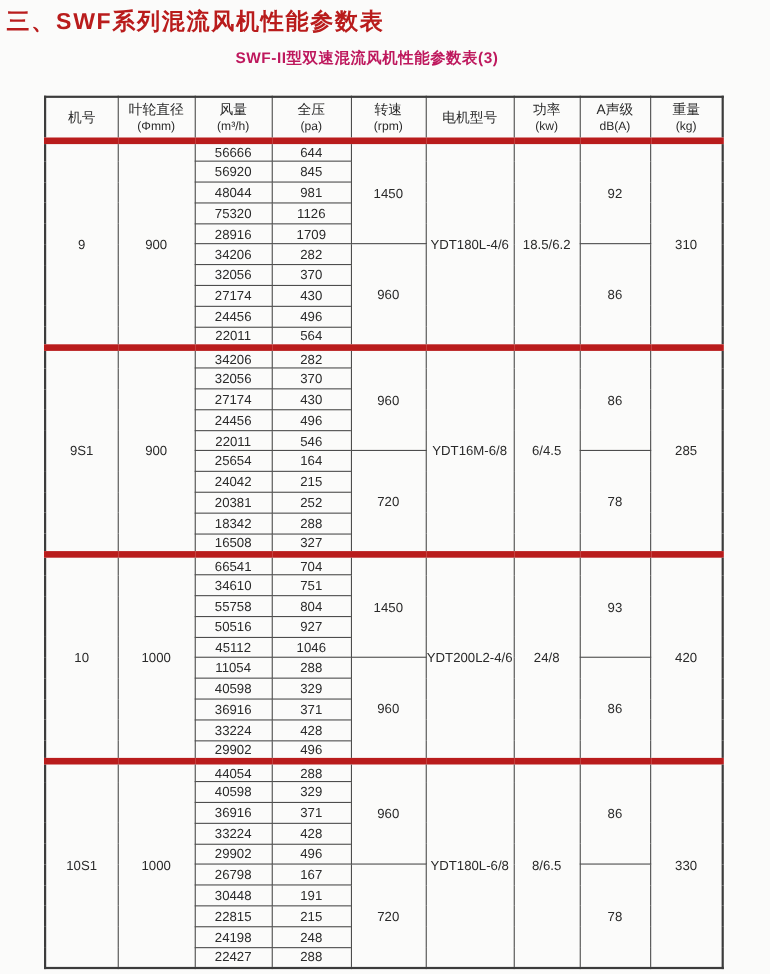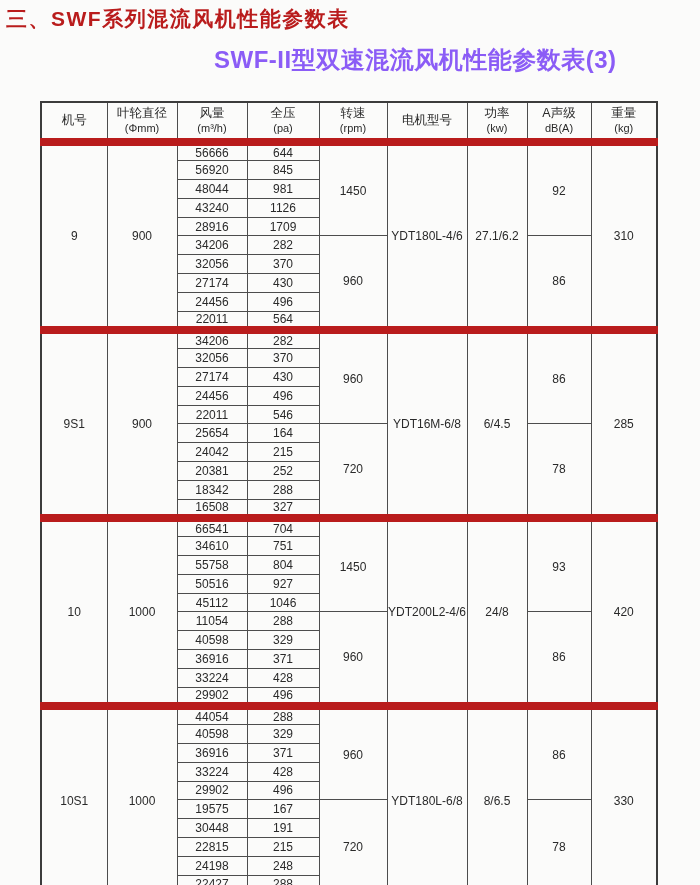--- a/index.html
+++ b/index.html
@@ -13,24 +13,24 @@
   }
   .page-title {
     padding: 5px 0 0 6px;
     font-size: 21px;
     font-weight: 700;
     letter-spacing: 1.5px;
     color: #b91c1c;
   }
   .sub-title {
     padding: 11px 0 0 214px;
-    font-size: 24px;
+    font-size: 14px;
     font-weight: 700;
     letter-spacing: 0.5px;
-    color: #8b5cf6;
+    color: #be185d;
   }
   table.perf {
     border-collapse: collapse;
     table-layout: fixed;
     margin: 25px 0 0 40px;
     border: 2px solid #3c3c3c;
   }
   .perf th, .perf td {
     border: 1px solid #4d4d4d;
     text-align: center;
@@ -46,21 +46,21 @@
     line-height: 1.3;
     border-bottom: 2px solid #3c3c3c;
     color: #2a2a2a;
   }
   .perf thead .hunit { font-size: 11px; }
   .perf tbody td {
     height: 18.8px;
     font-size: 12px;
     color: #2a2a2a;
   }
-  .perf tbody tr.section-start td { border-top: 8px solid #b91c1c; }
+  .perf tbody tr.section-start td { border-top: 6px solid #b91c1c; }
 </style>
 </head>
 <body>
 
 <div class="page-title">三、SWF系列混流风机性能参数表</div>
 <div class="sub-title">SWF-II型双速混流风机性能参数表(3)</div>
 
 <table class="perf">
   <colgroup>
     <col style="width:66px">
@@ -112,34 +112,34 @@
       </tr>
     </thead>
   <tbody>
       <tr class="section-start">
         <td rowspan="10">9</td>
         <td rowspan="10">900</td>
         <td>56666</td>
         <td>644</td>
         <td rowspan="5">1450</td>
         <td rowspan="10">YDT180L-4/6</td>
-        <td rowspan="10">27.1/6.2</td>
+        <td rowspan="10">18.5/6.2</td>
         <td rowspan="5">92</td>
         <td rowspan="10">310</td>
       </tr>
       <tr>
         <td>56920</td>
         <td>845</td>
       </tr>
       <tr>
         <td>48044</td>
         <td>981</td>
       </tr>
       <tr>
-        <td>43240</td>
+        <td>75320</td>
         <td>1126</td>
       </tr>
       <tr>
         <td>28916</td>
         <td>1709</td>
       </tr>
       <tr>
         <td>34206</td>
         <td>282</td>
         <td rowspan="5">960</td>
@@ -280,21 +280,21 @@
       </tr>
       <tr>
         <td>33224</td>
         <td>428</td>
       </tr>
       <tr>
         <td>29902</td>
         <td>496</td>
       </tr>
       <tr>
-        <td>19575</td>
+        <td>26798</td>
         <td>167</td>
         <td rowspan="5">720</td>
         <td rowspan="5">78</td>
       </tr>
       <tr>
         <td>30448</td>
         <td>191</td>
       </tr>
       <tr>
         <td>22815</td>

